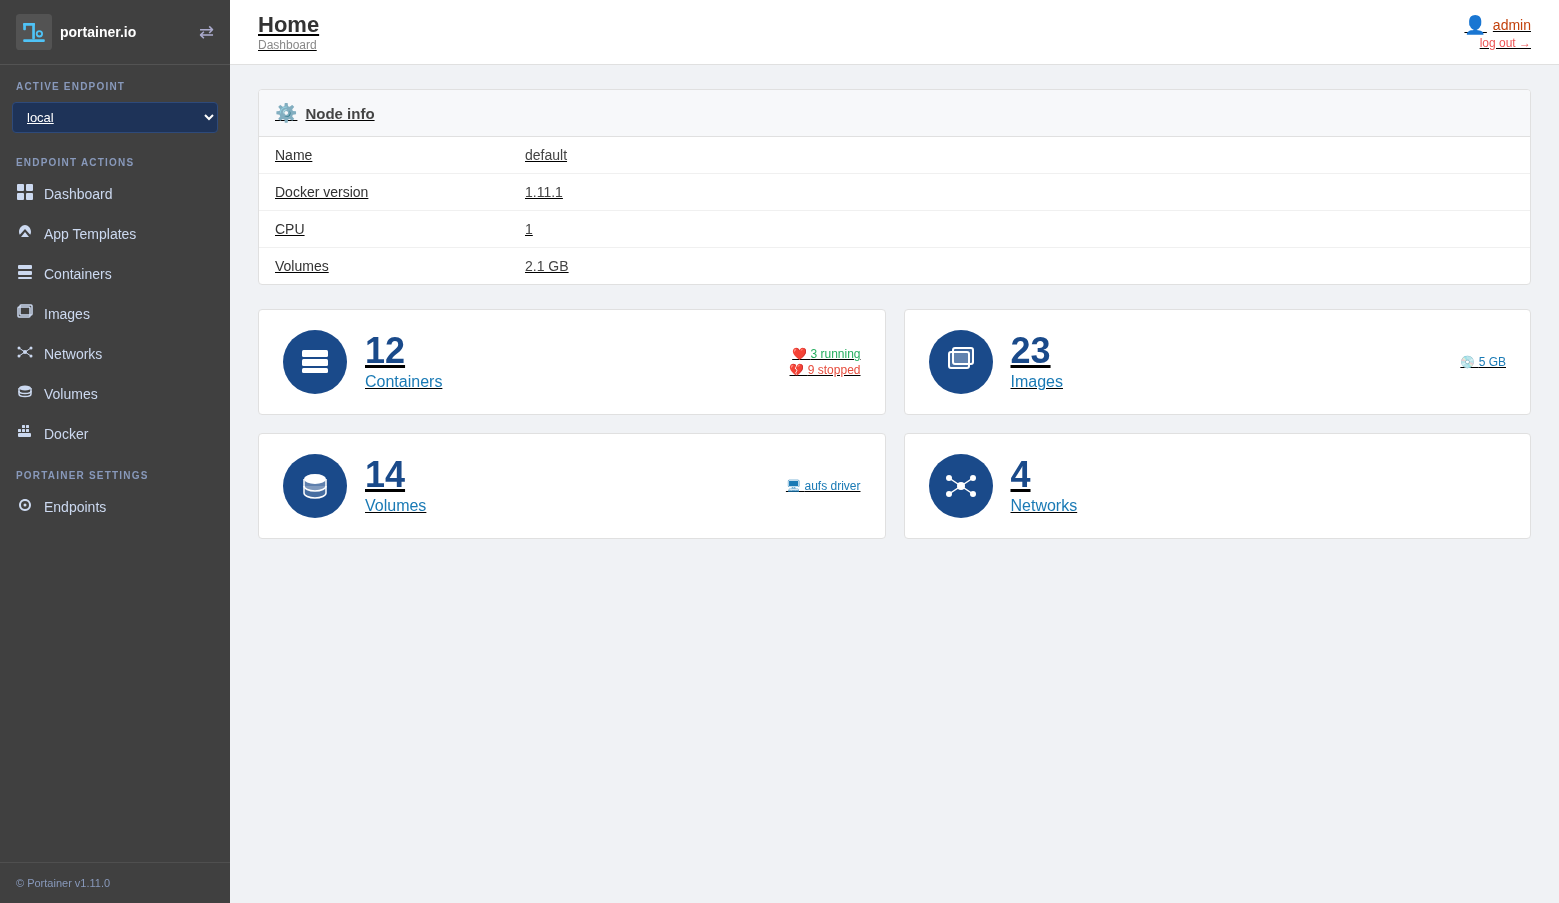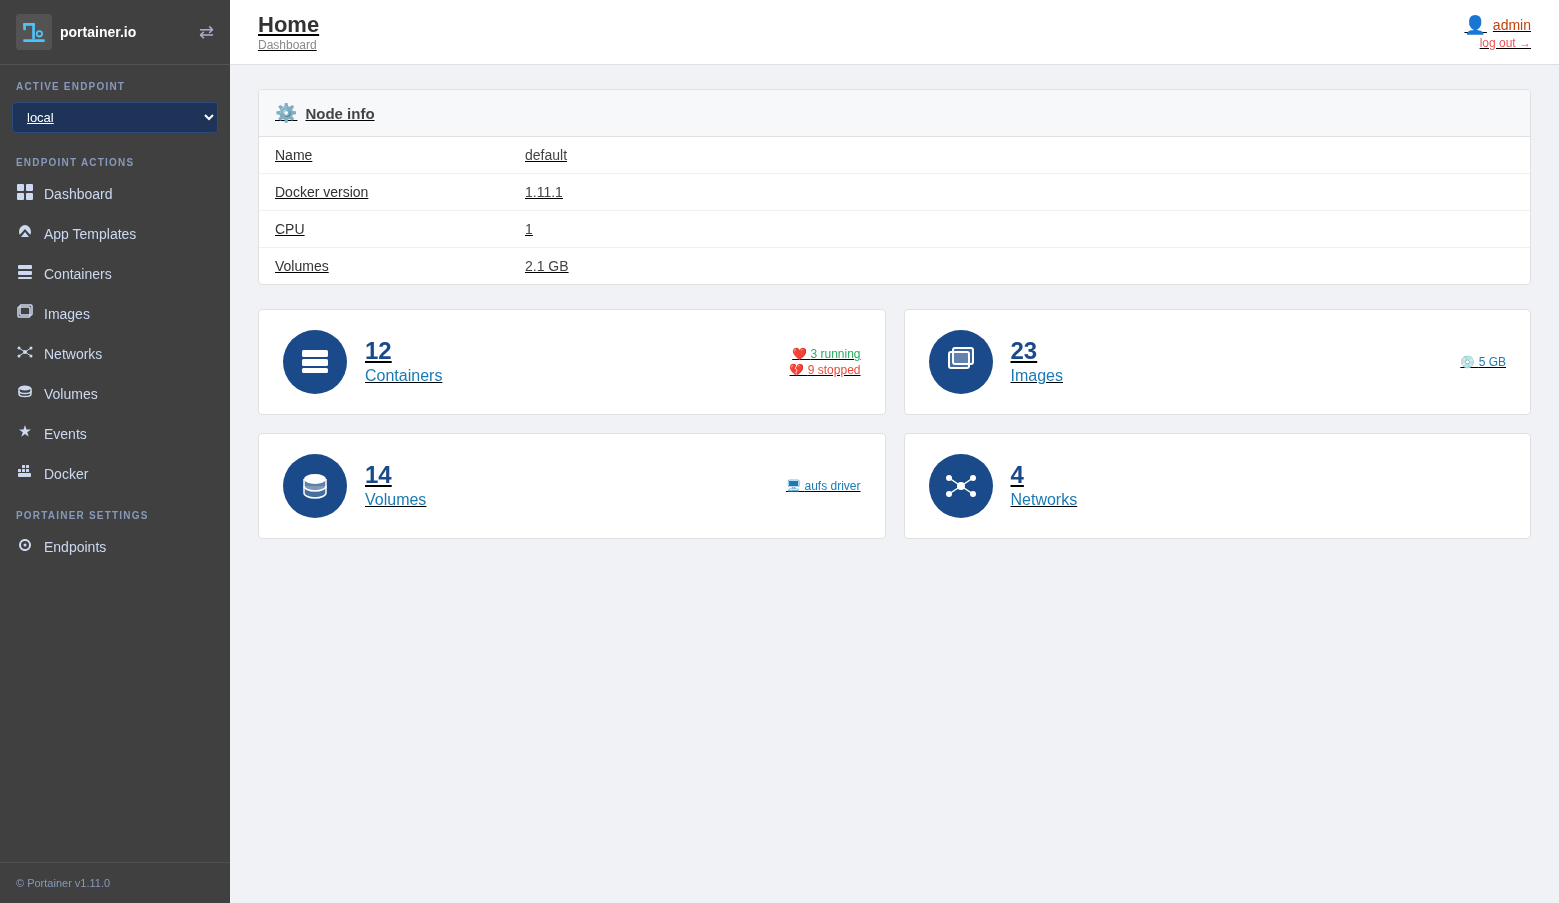--- a/index.html
+++ b/index.html
@@ -208,21 +208,21 @@
       align-items: center;
       justify-content: center;
       flex-shrink: 0;
     }
     .stat-icon-circle svg {
       width: 32px;
       height: 32px;
       fill: #fff;
     }
     .stat-number {
-      font-size: 24px;
+      font-size: 36px;
       font-weight: 700;
       color: #1a4a8a;
       line-height: 1;
     }
     .stat-label {
       font-size: 16px;
       color: #1a7ab5;
       margin-top: 4px;
     }
     .stat-meta {
@@ -324,28 +324,20 @@
   </a>
   <a class="sidebar-nav-item">
     <span class="nav-icon">
       <svg width="16" height="16" viewBox="0 0 16 16" fill="currentColor">
           <ellipse cx="8" cy="4" rx="6" ry="2.5"></ellipse>
           <path d="M2 4v3c0 1.38 2.69 2.5 6 2.5S14 8.38 14 7V4" fill="none" stroke="currentColor" stroke-width="1.5"></path>
           <path d="M2 7v3c0 1.38 2.69 2.5 6 2.5S14 11.38 14 10V7" fill="none" stroke="currentColor" stroke-width="1.5"></path>
         </svg>
     </span>
     <span>Volumes</span>
-  </a>
-  <a class="sidebar-nav-item">
-    <span class="nav-icon">
-      <svg width="16" height="16" viewBox="0 0 16 16" fill="currentColor">
-          <path d="M8 1l1.5 4.5H14l-3.75 2.72 1.43 4.4L8 10.1l-3.68 2.62 1.43-4.4L2 5.5h4.5z"></path>
-        </svg>
-    </span>
-    <span>Events</span>
   </a>
   <a class="sidebar-nav-item">
     <span class="nav-icon">
       <svg width="16" height="16" viewBox="0 0 16 16" fill="currentColor">
           <rect x="1" y="5" width="3" height="3" rx="0.5"></rect>
           <rect x="5" y="5" width="3" height="3" rx="0.5"></rect>
           <rect x="9" y="5" width="3" height="3" rx="0.5"></rect>
           <rect x="5" y="1" width="3" height="3" rx="0.5"></rect>
           <rect x="9" y="1" width="3" height="3" rx="0.5"></rect>
           <rect x="1" y="9" width="13" height="4" rx="1"></rect>

